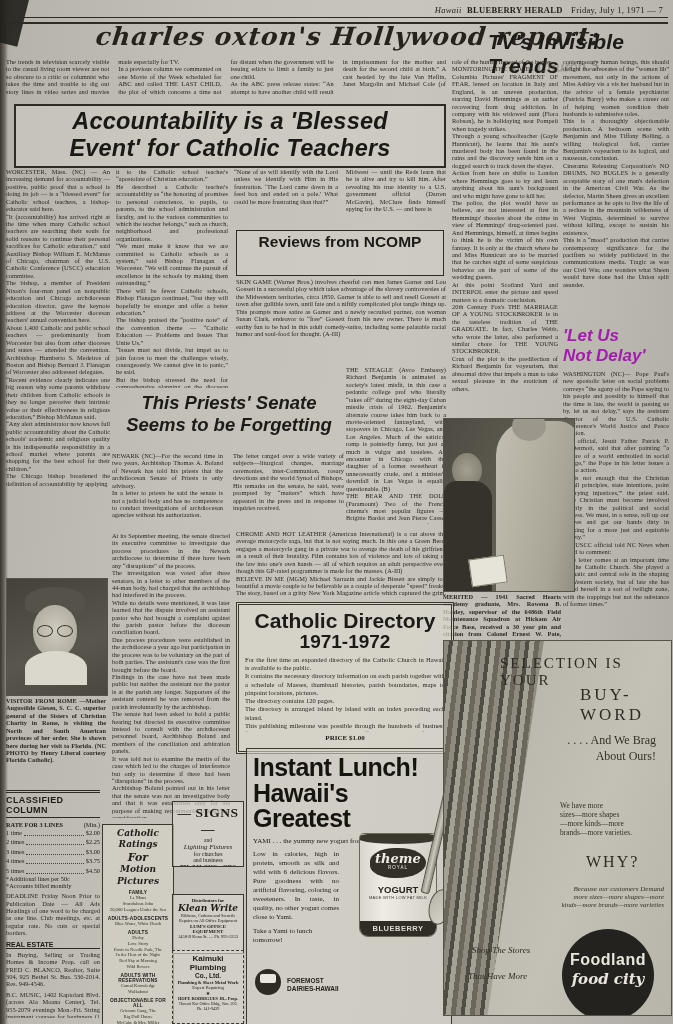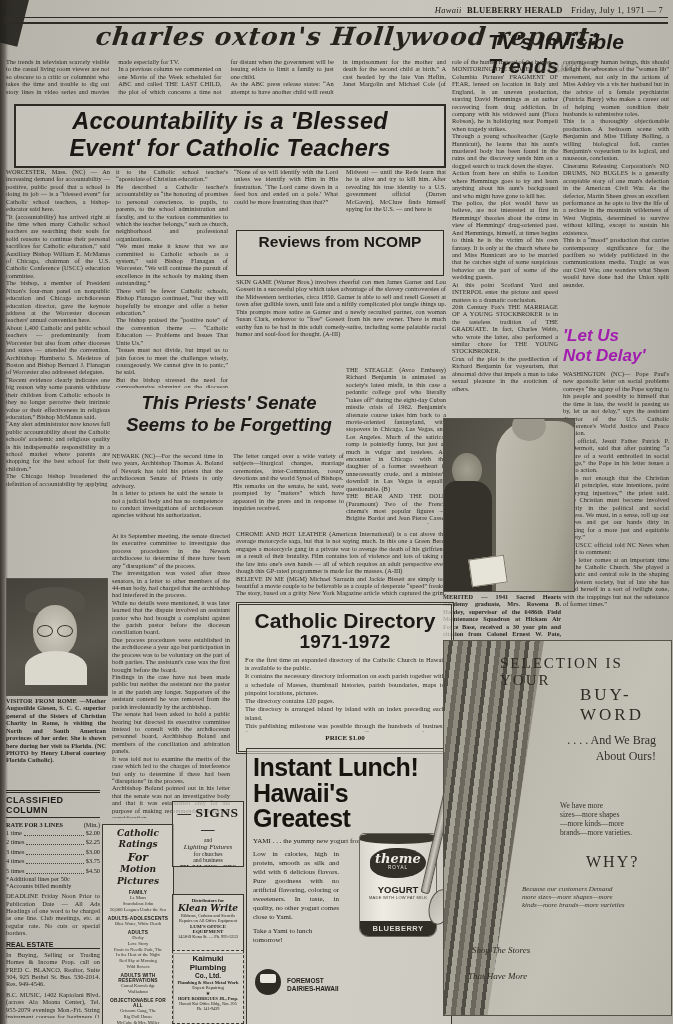--- a/index.html
+++ b/index.html
@@ -349,18 +349,22 @@
   <div class="selline2" style="position:absolute;left:92px;top:44px;margin-left:44px;">BUY-WORD</div>
   <div class="selbrag" style="position:absolute;left:112px;top:92px;text-align:right;width:100px;">
     <div>. . . . And We Brag</div>
     <div>About Ours!</div>
   </div>
   <div style="position:absolute;left:116px;top:160px;width:100px;font-size:7.5px;white-space:pre-line;color:#33302a;">We have more
 sizes—more shapes
 —more kinds—more
 brands—more varieties.</div>
   <div style="position:absolute;left:142px;top:212px;font-size:16px;letter-spacing:2px;color:#2e2b25;">WHY?</div>
-  <div style="position:absolute;left:78px;top:244px;width:142px;font-size:7px;font-style:italic;text-align:left;white-space:pre-line;color:#33302a;">Because our customers Demand
+  <div style="position:absolute;left:78px;top:244px;width:142px;font-size:7px;font-style:italic;text-align:right;white-space:pre-line;color:#33302a;">Because our customers Demand
 more sizes—more shapes—more
 kinds—more brands—more varieties</div>
+  <div class="foodland" style="left:118px;top:288px;">
+    <div class="f1">Foodland</div>
+    <div class="f2">food city</div>
+  </div>
   <div style="position:absolute;left:28px;top:304px;font-style:italic;font-size:9px;color:#2e2b25;">Shop The Stores</div>
   <div style="position:absolute;left:24px;top:330px;font-style:italic;font-size:9px;color:#2e2b25;">That Have More</div>
 </div>
 
 </body></html>

